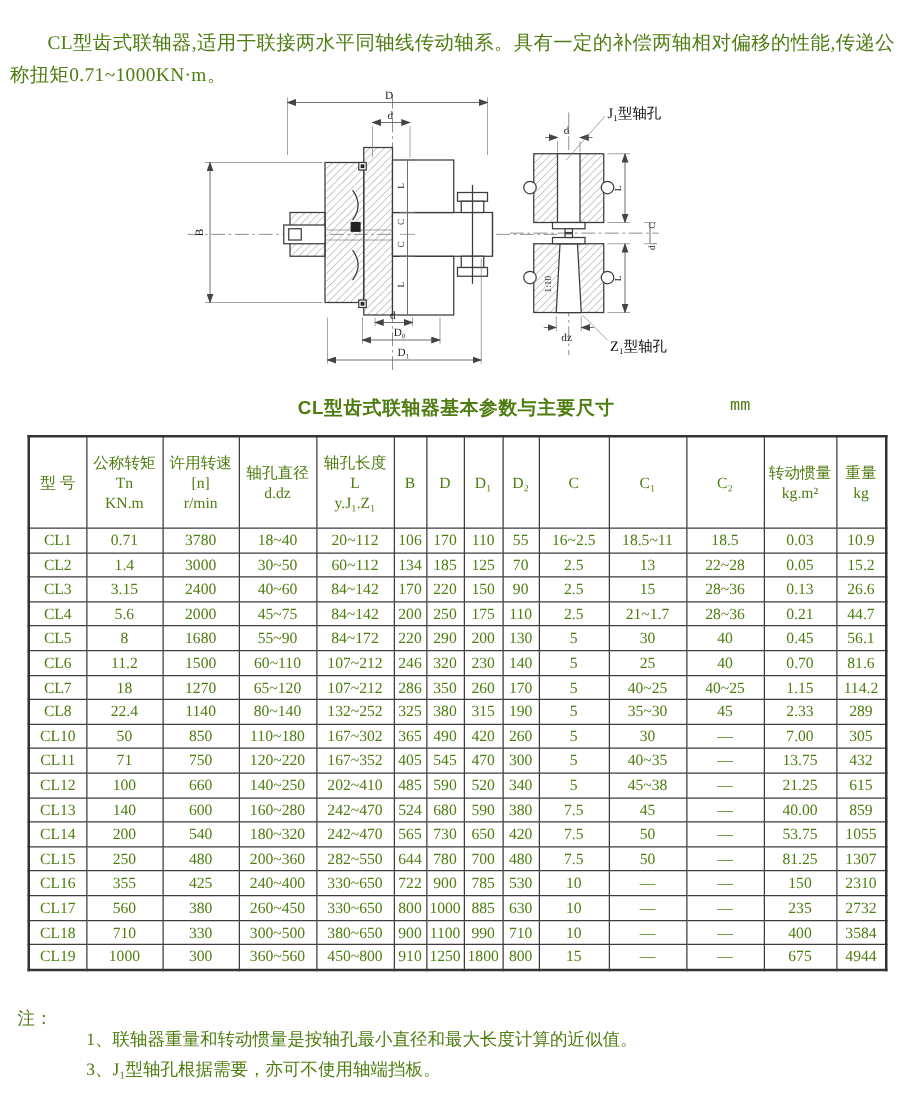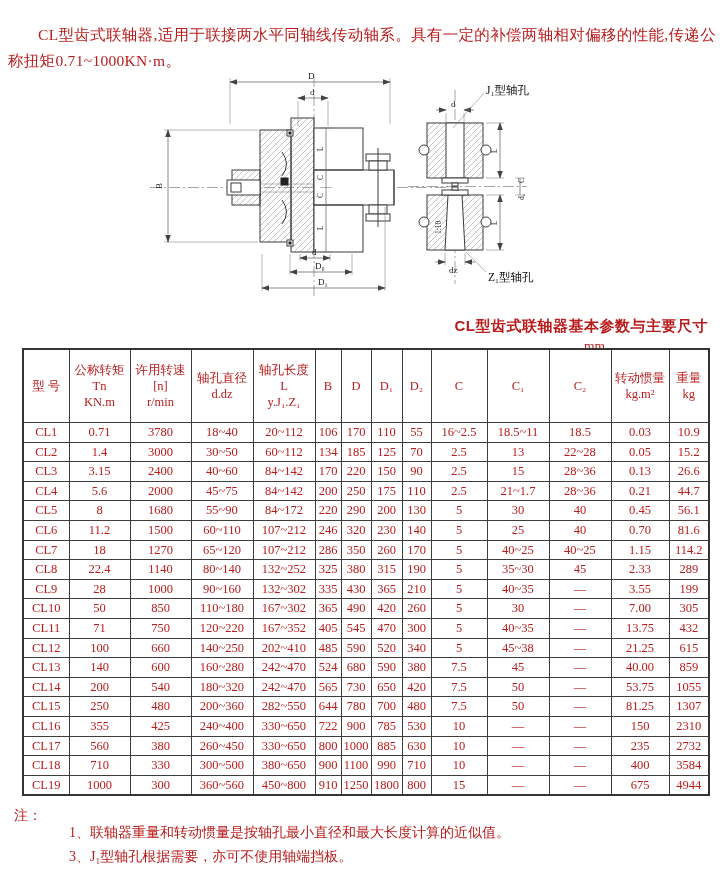--- a/index.html
+++ b/index.html
@@ -1,35 +1,35 @@
 <!DOCTYPE html>
 <html><head>
 <meta charset="utf-8">
 <style>
   html,body{margin:0;padding:0;background:#ffffff;}
   .page{
     position:relative;width:725px;height:876px;background:#fff;
-    font-family:"Liberation Serif","DejaVu Serif",serif;color:#b91c1c;
+    font-family:"Liberation Serif","DejaVu Serif",serif;color:#4d7c0f;
     overflow:hidden;
   }
   .intro{
     position:absolute;top:6px;left:8px;width:708px;
     font-size:15.5px;line-height:26px;text-indent:30px;text-align:justify;
     letter-spacing:.3px;
   }
   .diagram{position:absolute;top:66px;left:0;width:725px;height:242px;}
   .diagram svg{display:block;}
   .table-title{
-    position:absolute;top:317px;left:22px;width:686px;text-align:right;
+    position:absolute;top:317px;left:22px;width:686px;text-align:center;
     font-family:"Liberation Sans","DejaVu Sans",sans-serif;
     font-size:15px;font-weight:bold;letter-spacing:.5px;
   }
   .unit-label{
     position:absolute;top:318px;left:584px;
-    font-family:Liberation Serif, serif;font-size:13.5px;margin-top:20px;
+    font-family:Liberation Mono, monospace;font-size:13.5px;
   }
   table.params{
     position:absolute;top:348px;left:22px;width:686px;
     border-collapse:collapse;table-layout:fixed;
     font-family:"Liberation Serif","DejaVu Serif",serif;
   }
   table.params th,table.params td{
     border:1px solid #3d3d3d;text-align:center;vertical-align:middle;
     padding:0;overflow:hidden;
   }
@@ -375,36 +375,20 @@
           <td>380</td>
           <td>315</td>
           <td>190</td>
           <td>5</td>
           <td>35~30</td>
           <td>45</td>
           <td>2.33</td>
           <td>289</td>
         </tr>
         <tr>
-          <td>CL9</td>
-          <td>28</td>
-          <td>1000</td>
-          <td>90~160</td>
-          <td>132~302</td>
-          <td>335</td>
-          <td>430</td>
-          <td>365</td>
-          <td>210</td>
-          <td>5</td>
-          <td>40~35</td>
-          <td>—</td>
-          <td>3.55</td>
-          <td>199</td>
-        </tr>
-        <tr>
           <td>CL10</td>
           <td>50</td>
           <td>850</td>
           <td>110~180</td>
           <td>167~302</td>
           <td>365</td>
           <td>490</td>
           <td>420</td>
           <td>260</td>
           <td>5</td>

